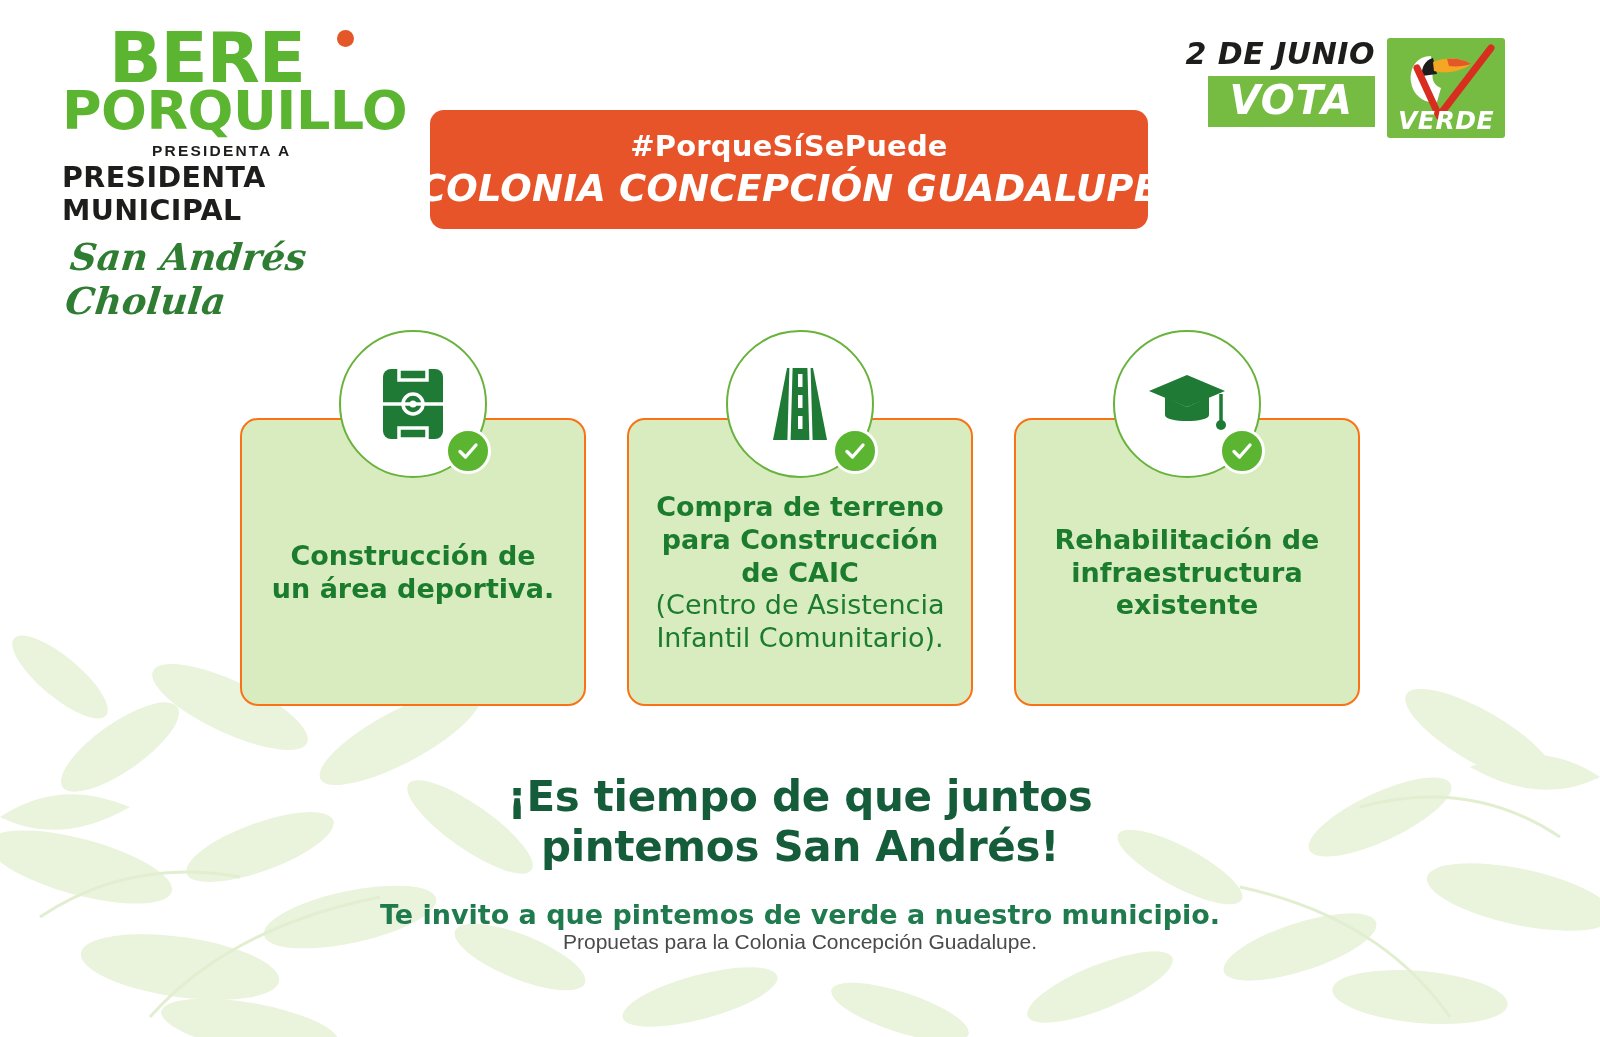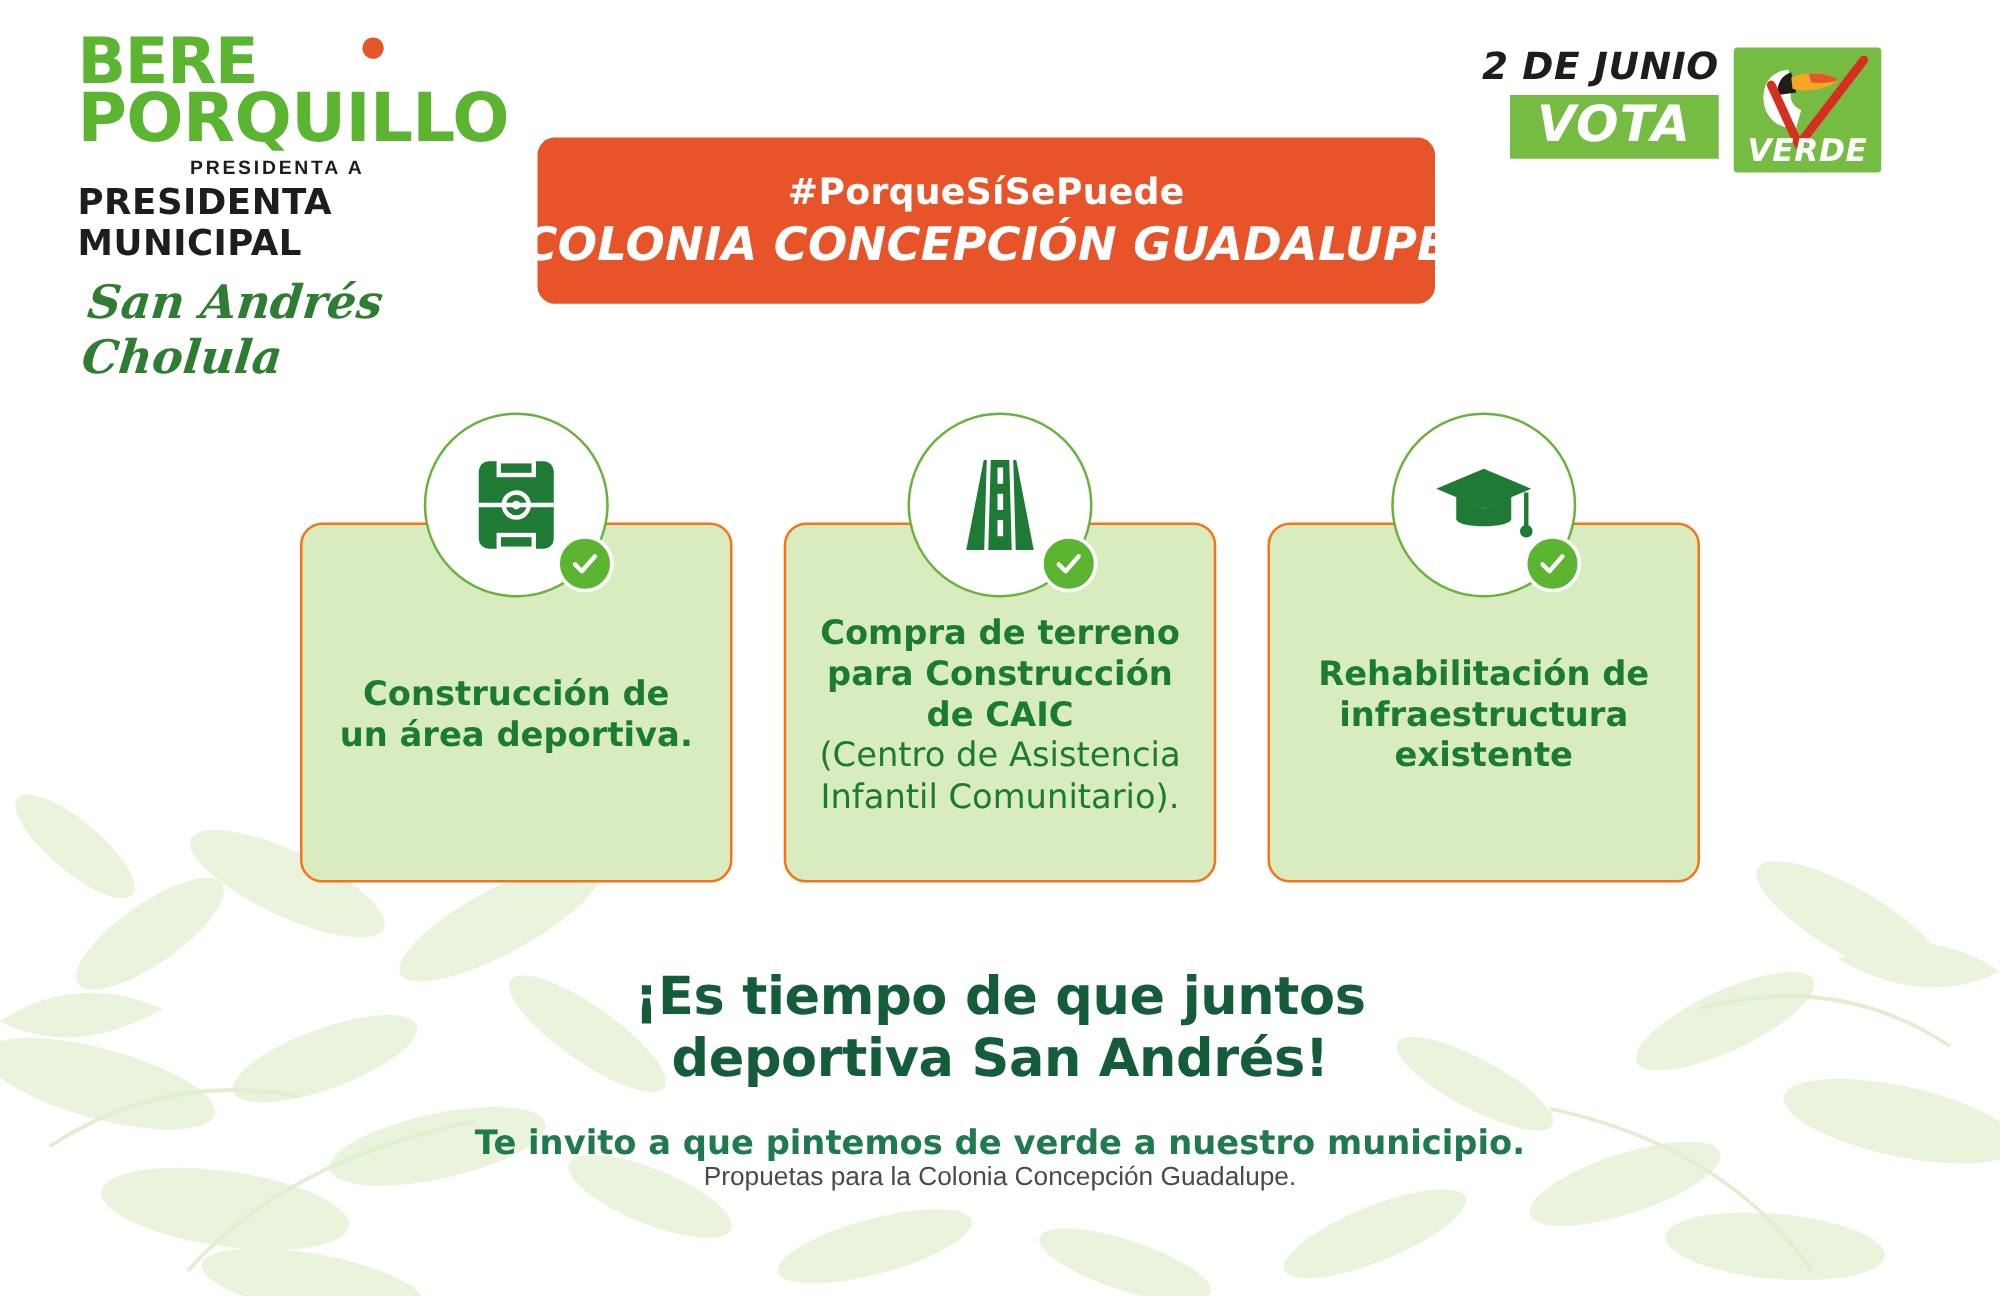--- a/index.html
+++ b/index.html
@@ -28,26 +28,27 @@
   
   .logo-block {
     position: absolute;
     left: 62px; top: 28px;
     width: 340px;
     z-index: 5;
   }
   .logo-bere {
     font-family: "DejaVu Sans", sans-serif;
     font-weight: bold;
-    font-size: 51px;
+    font-size: 69px;
     line-height: 0.88;
     letter-spacing: -1px;
     color: #5cb531;
     position: relative;
     display: inline-block;
+    margin-left: 47px;
   }
   .accent-dot {
     position: absolute;
     width: 17px; height: 17px;
     border-radius: 50%;
     background: #e35728;
     top: 2px; left: 228px;
   }
   .logo-porquillo {
     font-family: "DejaVu Sans", sans-serif;
@@ -136,21 +137,21 @@
     font-style: italic;
     font-size: 25px;
     color: #ffffff;
     letter-spacing: 0.5px;
   }
 
   
   .banner {
     position: absolute;
     left: 430px; top: 110px;
-    width: 718px; height: 133px;
+    width: 718px; height: 119px;
     background: #e8542a;
     border-radius: 14px;
     display: flex;
     flex-direction: column;
     align-items: center;
     justify-content: center;
     z-index: 5;
   }
   .banner-hash {
     font-family: "DejaVu Sans", sans-serif;
@@ -394,18 +395,18 @@
       </div>
       <div class="card-text">
         <span>Rehabilitación de infraestructura existente</span>
       </div>
     </div>
 
   </div>
 
   <div class="footer">
     <div class="foot-main">¡Es tiempo de que juntos</div>
-    <div class="foot-main">deportiva San Andrés!</div>
+    <div class="foot-main">pintemos San Andrés!</div>
     <div class="foot-sub">Te invito a que pintemos de verde a nuestro municipio.</div>
     <div class="foot-note">Propuetas para la Colonia Concepción Guadalupe.</div>
   </div>
 
 </div>
 
 </body></html>

